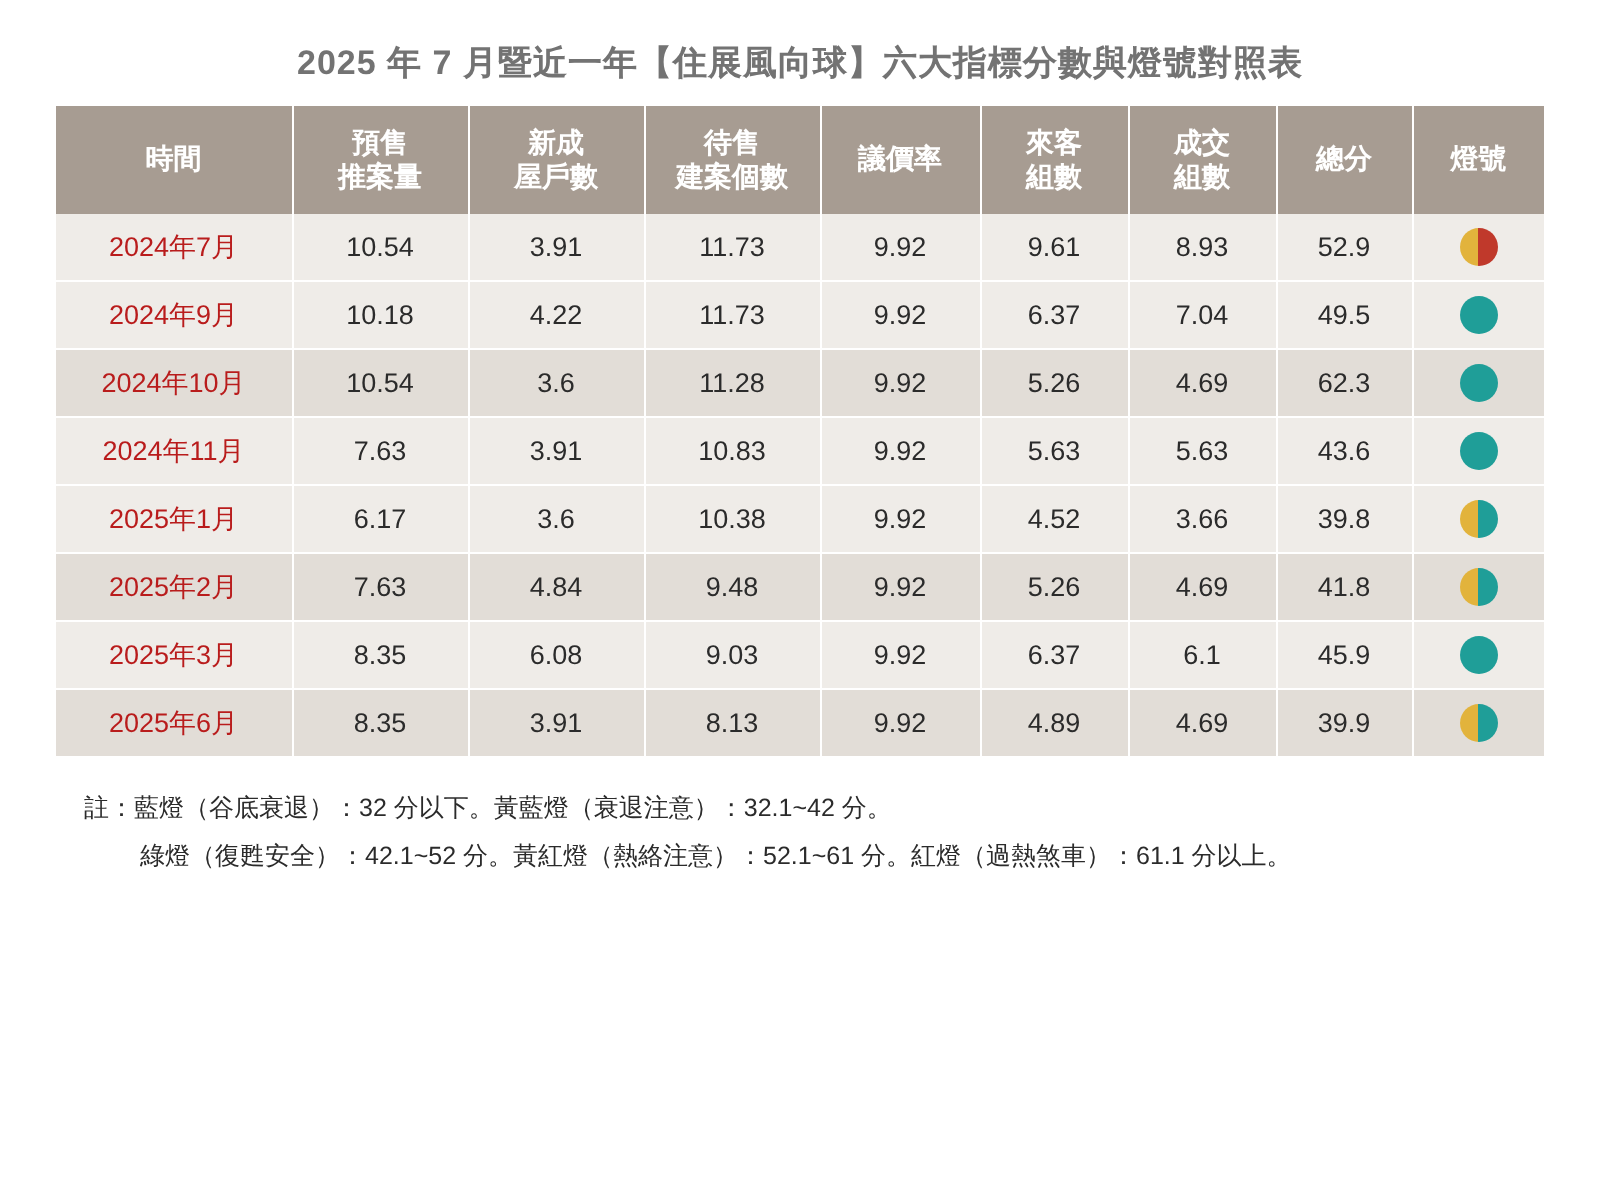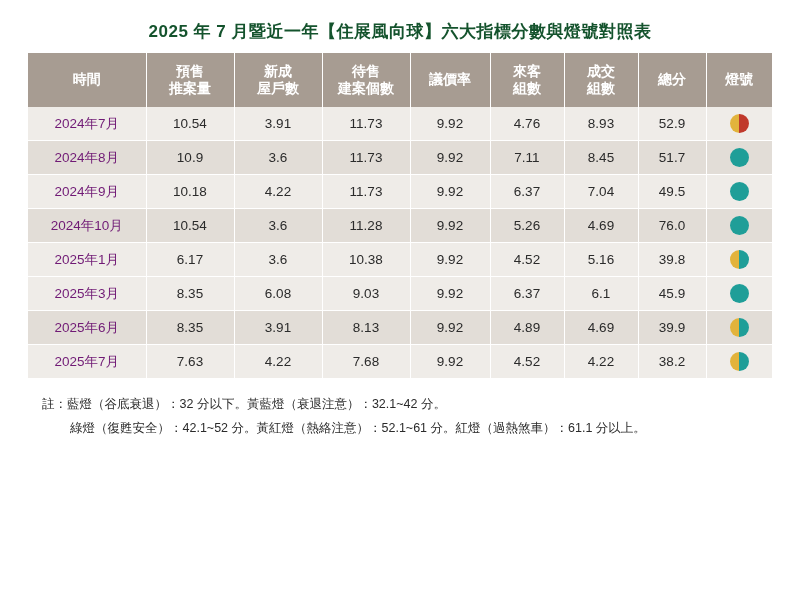--- a/index.html
+++ b/index.html
@@ -18,21 +18,21 @@
     width: 800px;
     height: 600px;
     position: relative;
     box-sizing: border-box;
     padding: 0;
   }
   .title {
     text-align: center;
     font-size: 17px;
     font-weight: bold;
-    color: #14532d;
+    color: #737373;
     letter-spacing: 0.5px;
     padding-top: 20px;
     padding-bottom: 10px;
   }
   .table-wrap {
     width: 744px;
     margin: 0 auto;
   }
   table {
     border-collapse: collapse;
@@ -62,21 +62,21 @@
     color: #2b2b2b;
     border-right: 1px solid #ffffff;
     border-bottom: 1px solid #ffffff;
   }
   tbody td:last-child {
     border-right: none;
   }
   tbody tr.odd td { background: #efece8; }
   tbody tr.even td { background: #e2ddd7; }
   tbody td.time-col {
-    color: #701a75;
+    color: #b91c1c;
     font-size: 13.5px;
   }
   td.light-col {
     padding: 0;
   }
   .dot {
     width: 19px;
     height: 19px;
     border-radius: 50%;
     display: inline-block;
@@ -161,67 +161,78 @@
           </th>
         </tr>
       </thead>
       <tbody id="table-body">
           <tr class="odd">
             <td class="time-col">2024年7月</td>
             <td>10.54</td>
             <td>3.91</td>
             <td>11.73</td>
             <td>9.92</td>
-            <td>4.76</td>
+            <td>9.61</td>
             <td>8.93</td>
             <td>52.9</td>
             <td class="light-col"><span class="dot"><span class="half-l" style="background: rgb(226, 179, 60);"></span><span class="half-r" style="background: rgb(192, 57, 43);"></span></span></td>
-          </tr>
-          <tr class="even">
-            <td class="time-col">2024年8月</td>
-            <td>10.9</td>
-            <td>3.6</td>
-            <td>11.73</td>
-            <td>9.92</td>
-            <td>7.11</td>
-            <td>8.45</td>
-            <td>51.7</td>
-            <td class="light-col"><span class="dot"><span class="half-l" style="background: rgb(31, 158, 152);"></span><span class="half-r" style="background: rgb(31, 158, 152);"></span></span></td>
           </tr>
           <tr class="odd">
             <td class="time-col">2024年9月</td>
             <td>10.18</td>
             <td>4.22</td>
             <td>11.73</td>
             <td>9.92</td>
             <td>6.37</td>
             <td>7.04</td>
             <td>49.5</td>
             <td class="light-col"><span class="dot"><span class="half-l" style="background: rgb(31, 158, 152);"></span><span class="half-r" style="background: rgb(31, 158, 152);"></span></span></td>
           </tr>
           <tr class="even">
             <td class="time-col">2024年10月</td>
             <td>10.54</td>
             <td>3.6</td>
             <td>11.28</td>
             <td>9.92</td>
             <td>5.26</td>
             <td>4.69</td>
-            <td>76.0</td>
+            <td>62.3</td>
+            <td class="light-col"><span class="dot"><span class="half-l" style="background: rgb(31, 158, 152);"></span><span class="half-r" style="background: rgb(31, 158, 152);"></span></span></td>
+          </tr>
+          <tr class="odd">
+            <td class="time-col">2024年11月</td>
+            <td>7.63</td>
+            <td>3.91</td>
+            <td>10.83</td>
+            <td>9.92</td>
+            <td>5.63</td>
+            <td>5.63</td>
+            <td>43.6</td>
             <td class="light-col"><span class="dot"><span class="half-l" style="background: rgb(31, 158, 152);"></span><span class="half-r" style="background: rgb(31, 158, 152);"></span></span></td>
           </tr>
           <tr class="odd">
             <td class="time-col">2025年1月</td>
             <td>6.17</td>
             <td>3.6</td>
             <td>10.38</td>
             <td>9.92</td>
             <td>4.52</td>
-            <td>5.16</td>
+            <td>3.66</td>
             <td>39.8</td>
+            <td class="light-col"><span class="dot"><span class="half-l" style="background: rgb(226, 179, 60);"></span><span class="half-r" style="background: rgb(31, 158, 152);"></span></span></td>
+          </tr>
+          <tr class="even">
+            <td class="time-col">2025年2月</td>
+            <td>7.63</td>
+            <td>4.84</td>
+            <td>9.48</td>
+            <td>9.92</td>
+            <td>5.26</td>
+            <td>4.69</td>
+            <td>41.8</td>
             <td class="light-col"><span class="dot"><span class="half-l" style="background: rgb(226, 179, 60);"></span><span class="half-r" style="background: rgb(31, 158, 152);"></span></span></td>
           </tr>
           <tr class="odd">
             <td class="time-col">2025年3月</td>
             <td>8.35</td>
             <td>6.08</td>
             <td>9.03</td>
             <td>9.92</td>
             <td>6.37</td>
             <td>6.1</td>
@@ -232,31 +243,20 @@
             <td class="time-col">2025年6月</td>
             <td>8.35</td>
             <td>3.91</td>
             <td>8.13</td>
             <td>9.92</td>
             <td>4.89</td>
             <td>4.69</td>
             <td>39.9</td>
             <td class="light-col"><span class="dot"><span class="half-l" style="background: rgb(226, 179, 60);"></span><span class="half-r" style="background: rgb(31, 158, 152);"></span></span></td>
           </tr>
-          <tr class="odd">
-            <td class="time-col">2025年7月</td>
-            <td>7.63</td>
-            <td>4.22</td>
-            <td>7.68</td>
-            <td>9.92</td>
-            <td>4.52</td>
-            <td>4.22</td>
-            <td>38.2</td>
-            <td class="light-col"><span class="dot"><span class="half-l" style="background: rgb(226, 179, 60);"></span><span class="half-r" style="background: rgb(31, 158, 152);"></span></span></td>
-          </tr>
         </tbody>
     </table>
   </div>
 
   <div class="notes">
     <div class="note-line-1">註：藍燈（谷底衰退）：32 分以下。黃藍燈（衰退注意）：32.1~42 分。</div>
     <div class="note-line-2">綠燈（復甦安全）：42.1~52 分。黃紅燈（熱絡注意）：52.1~61 分。紅燈（過熱煞車）：61.1 分以上。</div>
   </div>
 
 </div>

